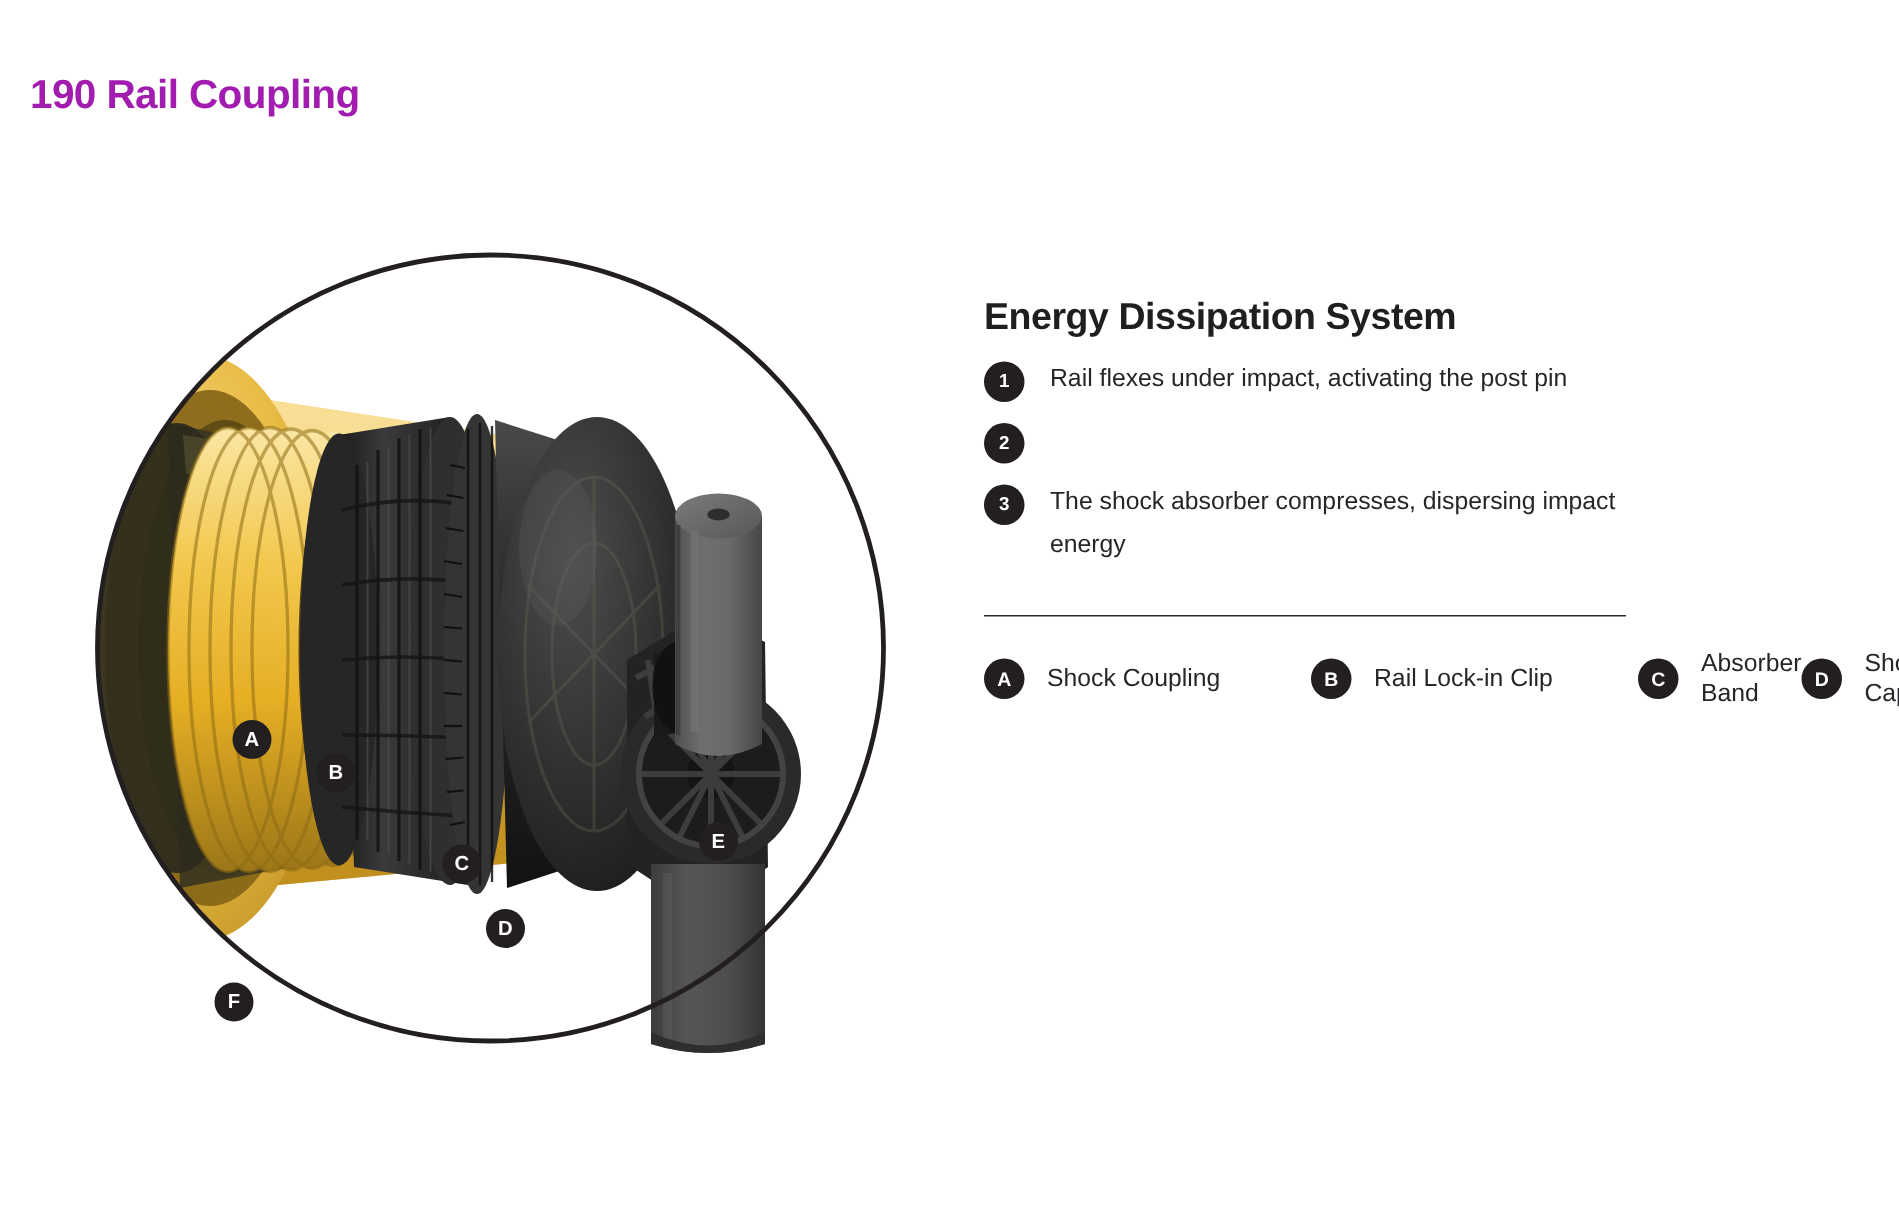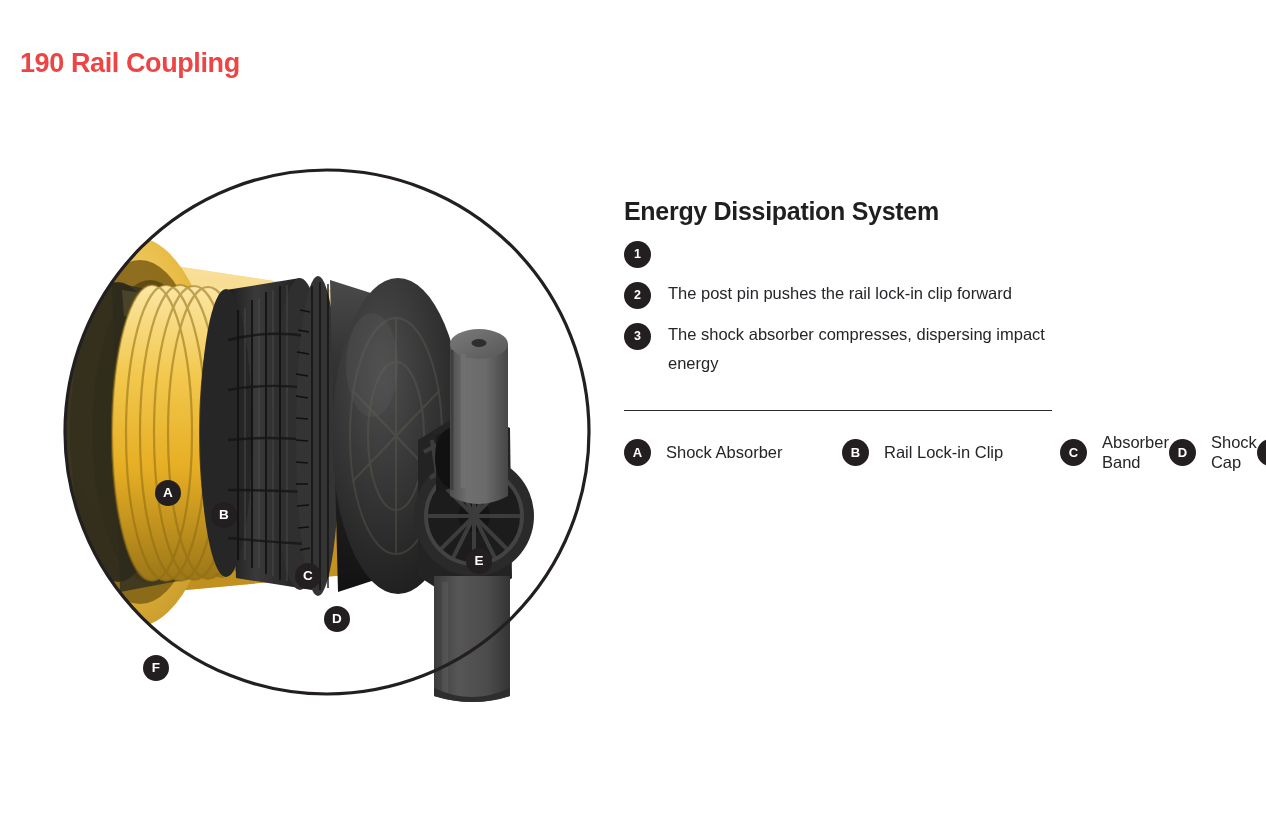--- a/index.html
+++ b/index.html
@@ -19,21 +19,21 @@
   }
 
   
   #page-title {
     position: absolute;
     left: 20px;
     top: 29px;
     font-size: 27px;
     font-weight: bold;
     letter-spacing: -0.4px;
-    color: #ef4444;
+    color: #a21caf;
     line-height: 1.2;
   }
 
   
   #illustration-panel {
     position: absolute;
     left: 0px;
     top: 140px;
     width: 620px;
     height: 600px;
@@ -63,21 +63,21 @@
   .cb-a { left: 155px; top: 340px; }
   .cb-b { left: 211px; top: 362px; }
   .cb-c { left: 295px; top: 423px; }
   .cb-d { left: 324px; top: 466px; }
   .cb-e { left: 466px; top: 408px; }
   .cb-f { left: 143px; top: 515px; }
 
   
   #info-panel {
     position: absolute;
-    left: 624px;
+    left: 656px;
     top: 196px;
     width: 440px;
   }
   #section-heading {
     font-size: 25px;
     font-weight: bold;
     letter-spacing: -0.3px;
     color: #1f1f21;
     margin: 0 0 14px 0;
     line-height: 1.25;
@@ -394,37 +394,37 @@
   <div class="callout-badge cb-f">F</div>
 </div>
 
 <div id="info-panel">
 
   <h2 id="section-heading">Energy Dissipation System</h2>
 
   <ul id="steps-list">
     <li class="step-item">
       <span class="step-badge">1</span>
+      <span class="step-text">Rail flexes under impact, activating the post pin</span>
     </li>
     <li class="step-item">
       <span class="step-badge">2</span>
-      <span class="step-text">The post pin pushes the rail lock-in clip forward</span>
     </li>
     <li class="step-item">
       <span class="step-badge">3</span>
       <span class="step-text">The shock absorber compresses, dispersing impact energy</span>
     </li>
   </ul>
 
   <hr id="legend-divider">
 
   <div id="legend-grid">
     <div class="legend-item">
       <span class="legend-badge">A</span>
-      <span class="legend-label">Shock Absorber</span>
+      <span class="legend-label">Shock Coupling</span>
     </div>
     <div class="legend-item">
       <span class="legend-badge">B</span>
       <span class="legend-label">Rail Lock-in Clip</span>
     </div>
     <div class="legend-item">
       <span class="legend-badge">C</span>
       <span class="legend-label">Absorber Band</span>
     </div>
     <div class="legend-item">

